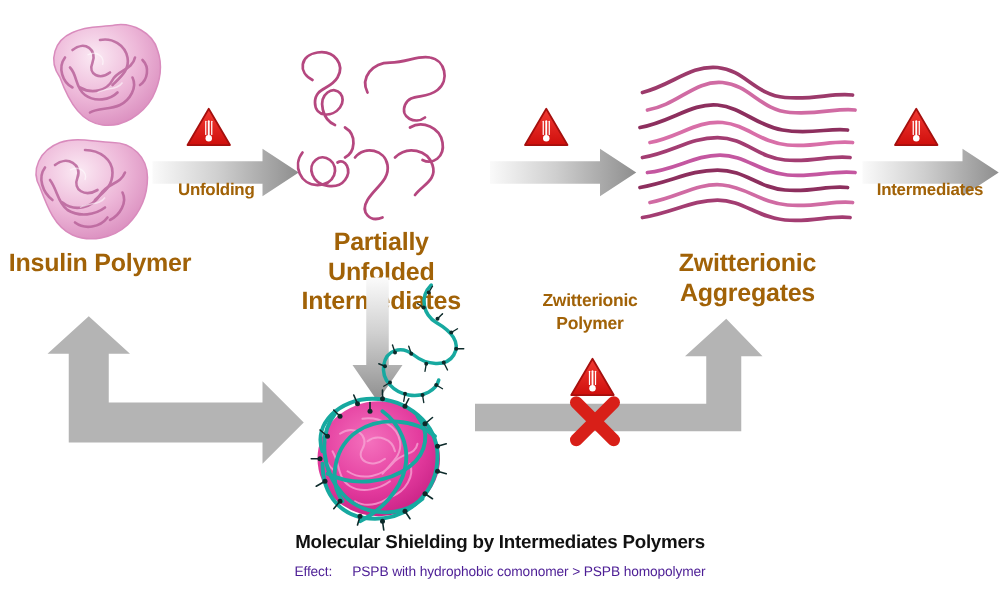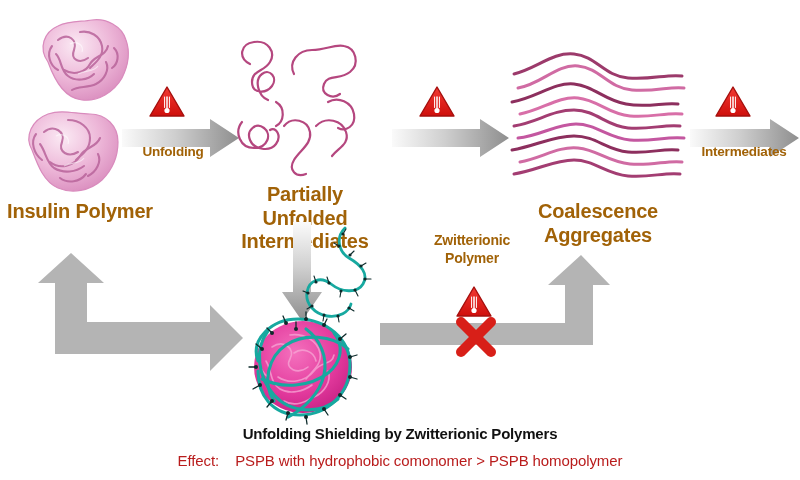--- a/index.html
+++ b/index.html
@@ -35,22 +35,22 @@
     font-size: 15px;
     font-weight: bold;
     color: #111;
     text-align: center;
     width: 100%;
     left: 0;
     letter-spacing: -0.2px;
   }
   .caption-sub {
     position: absolute;
-    font-size: 15px;
-    color: #b91c1c;
+    font-size: 11px;
+    color: #4c1d95;
     text-align: center;
     width: 100%;
     left: 0;
     letter-spacing: -0.1px;
   }
   .caption-sub .eff { margin-right: 16px; }
 
   svg { display: block; overflow: visible; }
   .svgbox { position: absolute; }
 </style>
@@ -180,21 +180,21 @@
       <path d="M10 40 C34 36 48 16 70 18 C92 20 100 40 124 42 C148 44 162 38 176 40" stroke="#d06ba3"></path>
       <path d="M4 54 C28 50 46 34 66 36 C86 38 96 52 118 56 C140 60 156 54 170 56" stroke="#8d2f5e"></path>
       <path d="M12 66 C34 62 50 48 70 50 C90 52 100 66 122 68 C144 70 158 64 174 66" stroke="#d86fa8"></path>
       <path d="M6 78 C30 74 44 62 66 62 C88 62 98 78 120 80 C142 82 156 76 172 78" stroke="#a33d72"></path>
       <path d="M10 90 C32 88 48 76 68 76 C88 76 100 90 122 92 C144 94 158 88 176 90" stroke="#c457a0"></path>
       <path d="M4 102 C28 98 44 88 66 88 C88 88 98 102 120 104 C142 106 154 100 170 102" stroke="#8d2f5e"></path>
       <path d="M12 114 C34 110 50 98 70 100 C90 102 100 114 122 116 C144 118 160 112 174 114" stroke="#d06ba3"></path>
       <path d="M6 126 C30 122 46 112 66 112 C86 112 98 126 120 128 C142 130 156 124 172 126" stroke="#a33d72"></path>
     </g>
   </svg>
-  <div class="label stage-label" style="left:498px; top:200px; width:200px;">Coalescence Aggregates</div>
+  <div class="label stage-label" style="left:498px; top:200px; width:200px;">Zwitterionic Aggregates</div>
 
   <svg class="svgbox" style="left:690px; top:118px; width:110px; height:40px;" viewBox="0 0 110 40">
     <path d="M0 11 L80 11 L80 1 L109 20 L80 39 L80 29 L0 29 Z" fill="url(#arrGrad)"></path>
   </svg>
   <svg class="svgbox" style="left:714px; top:85px; width:38px; height:34px;" viewBox="0 0 38 34">
     <path d="M19 2 L36 31 L2 31 Z" fill="url(#triGrad)" stroke="#a50f0d" stroke-width="1.4" stroke-linejoin="round"></path>
     <g fill="none" stroke="#ffffff" stroke-width="1.5" stroke-linecap="round">
       <path d="M19 12 L19 23"></path>
       <circle cx="19" cy="25.5" r="2.6" fill="#ffffff" stroke="none"></circle>
       <path d="M16.6 12 L16.6 22.5" stroke-width="1"></path>
@@ -323,18 +323,18 @@
       <path d="M21.4 12 L21.4 22.5" stroke-width="1"></path>
     </g>
   </svg>
   <svg class="svgbox" style="left:452px; top:313px; width:48px; height:48px;" viewBox="0 0 48 48">
     <g stroke="#d81f18" stroke-width="10" stroke-linecap="round">
       <path d="M9 9 L39 39"></path>
       <path d="M39 9 L9 39"></path>
     </g>
   </svg>
 
-  <div class="caption-main" style="top:425px;">Unfolding Shielding by Zwitterionic Polymers</div>
+  <div class="caption-main" style="top:425px;">Molecular Shielding by Intermediates Polymers</div>
   <div class="caption-sub" style="top:452px;">
     <span class="eff">Effect:</span><span>PSPB with hydrophobic comonomer &gt; PSPB homopolymer</span>
   </div>
 
 </div>
 
 </body></html>

